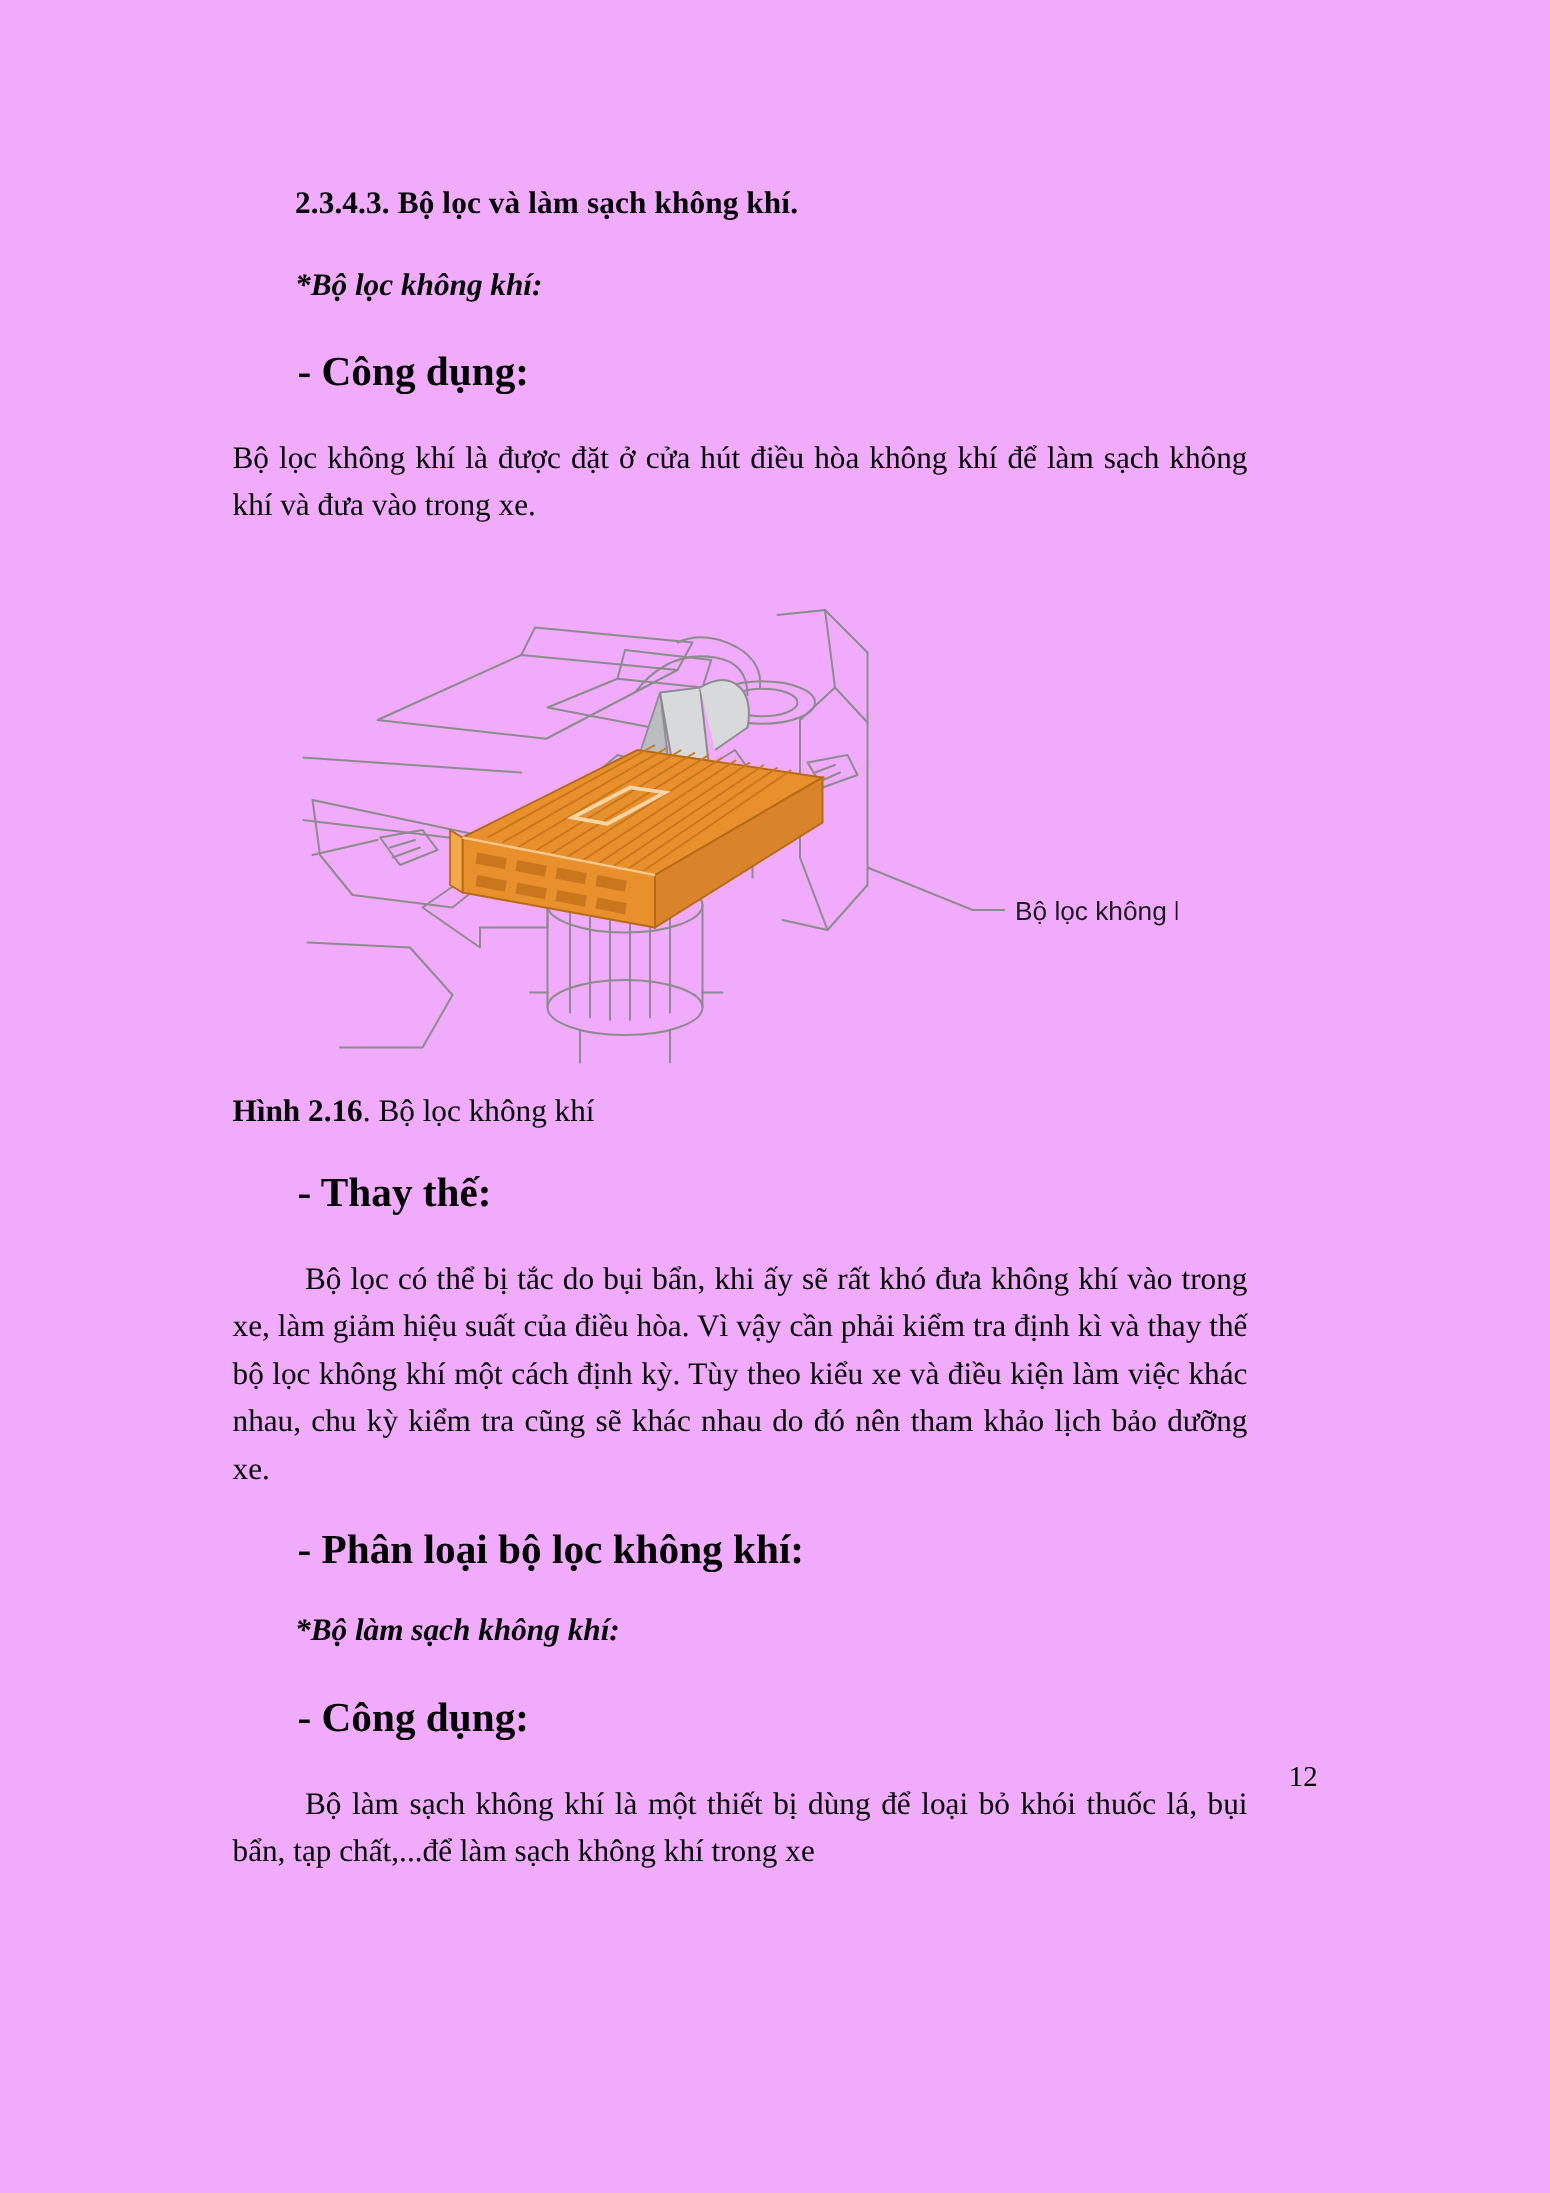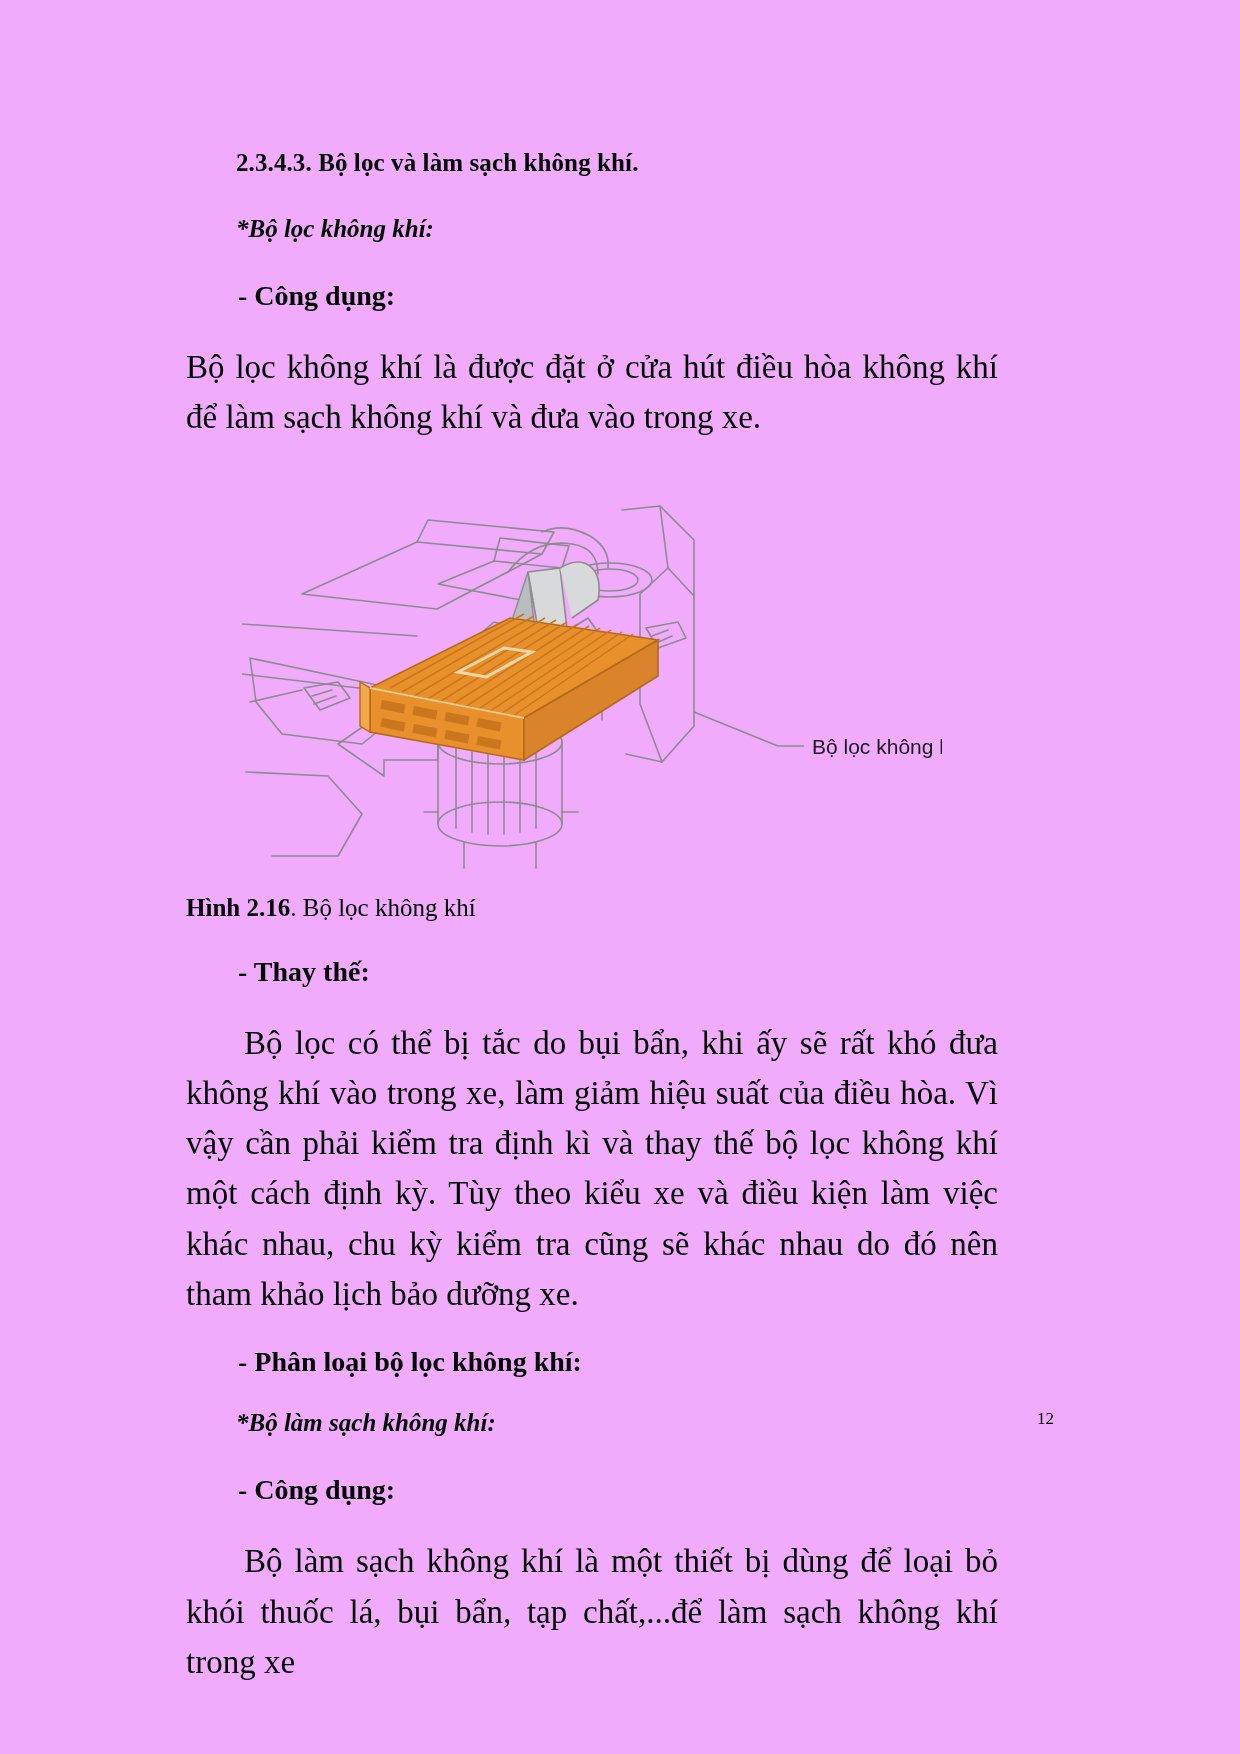--- a/index.html
+++ b/index.html
@@ -37,28 +37,28 @@
   }
   .h-sub-italic {
     font-size: 25px;
     font-weight: bold;
     font-style: italic;
     line-height: 1.18;
     margin: 0 0 36px 0;
     padding-left: 50px;
   }
   .h-item {
-    font-size: 28px;
+    font-size: 33px;
     font-weight: bold;
     line-height: 1.18;
     margin: 0 0 30px 0;
     padding-left: 52px;
   }
   p.body {
-    font-size: 33px;
+    font-size: 25px;
     line-height: 1.52;
     margin: 0 0 26px 0;
     text-align: justify;
     text-justify: inter-word;
     hyphens: none;
   }
   p.body.noindent { text-indent: 0; }
   p.body.indent   { text-indent: 58px; }
 
   .caption {
@@ -66,21 +66,21 @@
     text-align: left;
     margin: 16px 0 30px 0;
     line-height: 1.3;
   }
   .caption b { font-weight: bold; }
 
   .page-number {
     position: absolute;
     right: 186px;
     top: 1410px;
-    font-size: 17px;
+    font-size: 23px;
     line-height: 1;
   }
 
   
   .figure {
     margin: 34px 0 0 0;
     width: 100%;
     display: block;
   }
   .figure svg { display: block; margin: 0 auto; }

